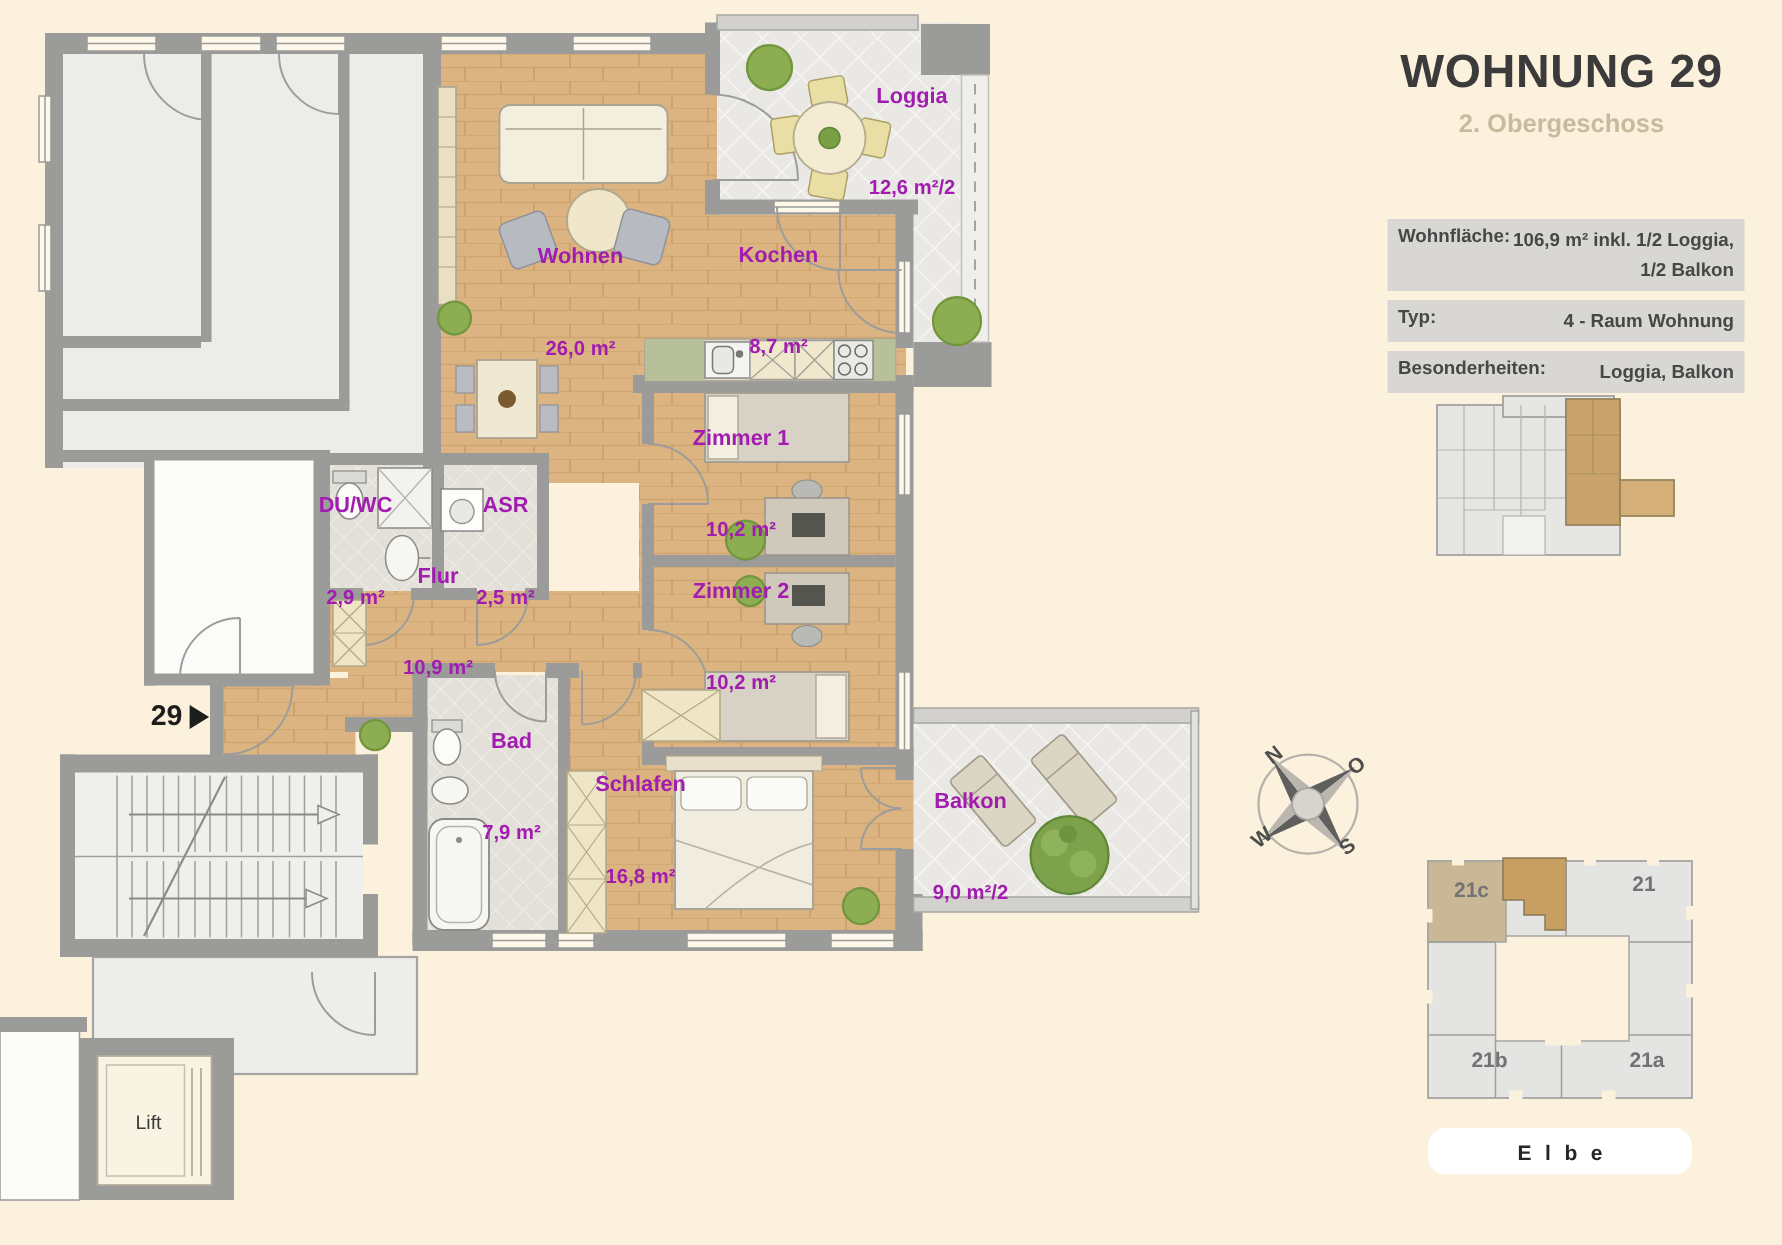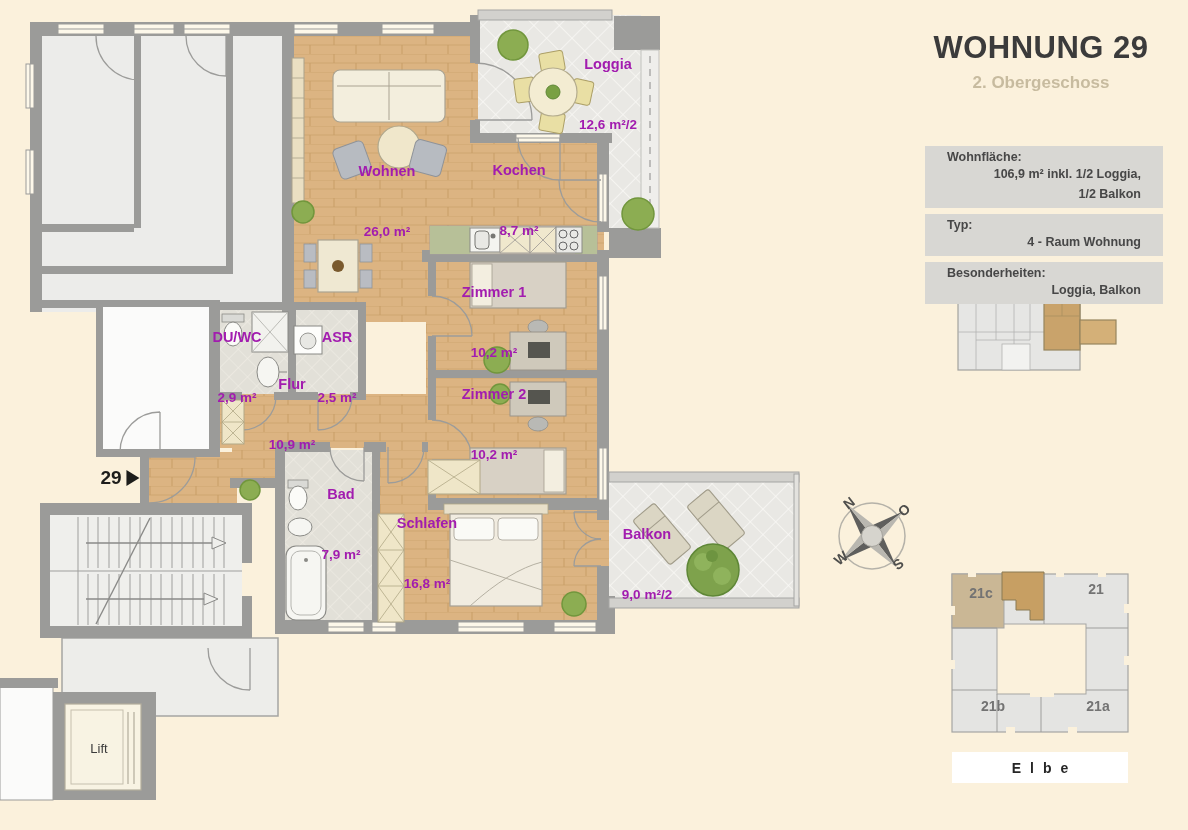--- a/index.html
+++ b/index.html
@@ -13,27 +13,27 @@
   .lift-lbl{position:absolute;transform:translate(-50%,-50%);font-size:13px;color:#3a3a3a;}
   .unit-marker{position:absolute;display:flex;align-items:center;gap:5px;transform:translate(-50%,-50%);}
   .unit-marker .num{font-size:19px;font-weight:bold;color:#1d1d1b;}
   .unit-marker .tri{width:0;height:0;border-top:8px solid transparent;border-bottom:8px solid transparent;
        border-left:13px solid #1d1d1b;}
   .title-block{position:absolute;left:916px;top:30px;width:250px;text-align:center;}
   .title{font-size:31px;font-weight:bold;letter-spacing:.5px;color:#3b3b3b;}
   .subtitle{font-size:17px;font-weight:bold;color:#c7bb9f;margin-top:7px;}
   .info-table{position:absolute;left:925px;top:146px;width:238px;}
   .info-row{background:#d8d7d3;display:flex;justify-content:space-between;margin-bottom:6px;
-       padding:4px 22px;font-size:12.5px;font-weight:bold;color:#474747;flex-direction:column;}
+       padding:4px 7px;font-size:12.5px;font-weight:bold;color:#474747;}
   .info-row .val{text-align:right;line-height:1.6;}
   .compass-letter{position:absolute;transform:translate(-50%,-50%) rotate(-38deg);
        font-size:14px;font-weight:bold;color:#4e4e4c;}
   .site-lbl{position:absolute;transform:translate(-50%,-50%);font-size:14px;font-weight:bold;color:#737373;}
   .elbe-bar{position:absolute;left:952px;top:752px;width:176px;height:31px;background:#ffffff;
-       display:flex;align-items:center;justify-content:center;}
+       display:flex;align-items:center;justify-content:center;border-radius:12px;}
   .elbe-bar span{font-size:14px;font-weight:bold;letter-spacing:9px;color:#262626;padding-left:9px;}
 </style>
 </head>
 <body>
 
 <div class="canvas">
 
 <svg width="1188" height="830" viewBox="0 0 1188 830">
 <defs>
   <pattern id="wood" width="46" height="18" patternUnits="userSpaceOnUse">

